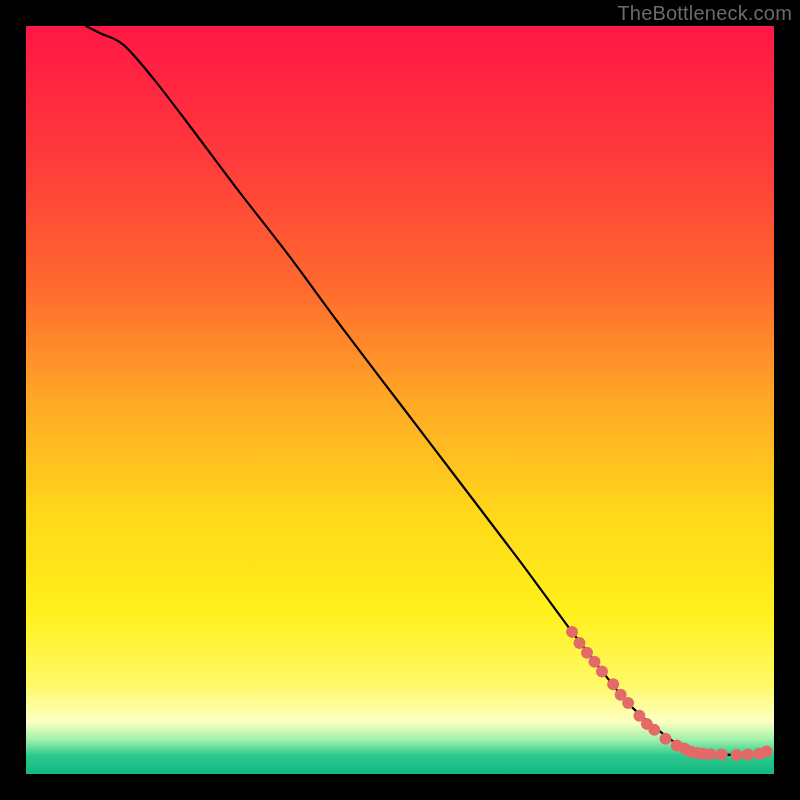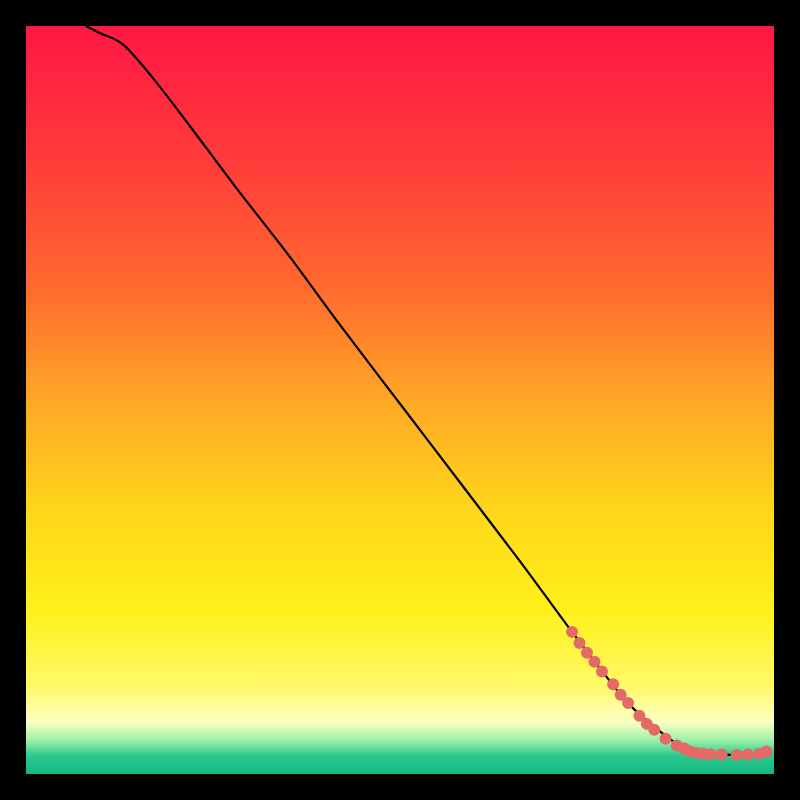--- a/index.html
+++ b/index.html
@@ -36,20 +36,21 @@
     height: 748px;
   }
   svg {
     display: block;
   }
 </style>
 </head>
 <body>
 
 <div class="frame">
+  <div class="watermark">TheBottleneck.com</div>
   <div class="plot">
     <svg id="chart-svg" width="748" height="748" viewBox="0 0 748 748">
       <defs>
         <linearGradient id="bg-grad" x1="0" y1="0" x2="0" y2="1">
             <stop offset="0.00%" stop-color="#ff1744"></stop>
             <stop offset="18.00%" stop-color="#ff3b3b"></stop>
             <stop offset="35.00%" stop-color="#ff6a2e"></stop>
             <stop offset="50.00%" stop-color="#ffa726"></stop>
             <stop offset="65.00%" stop-color="#ffd71a"></stop>
             <stop offset="78.00%" stop-color="#fff01a"></stop>

